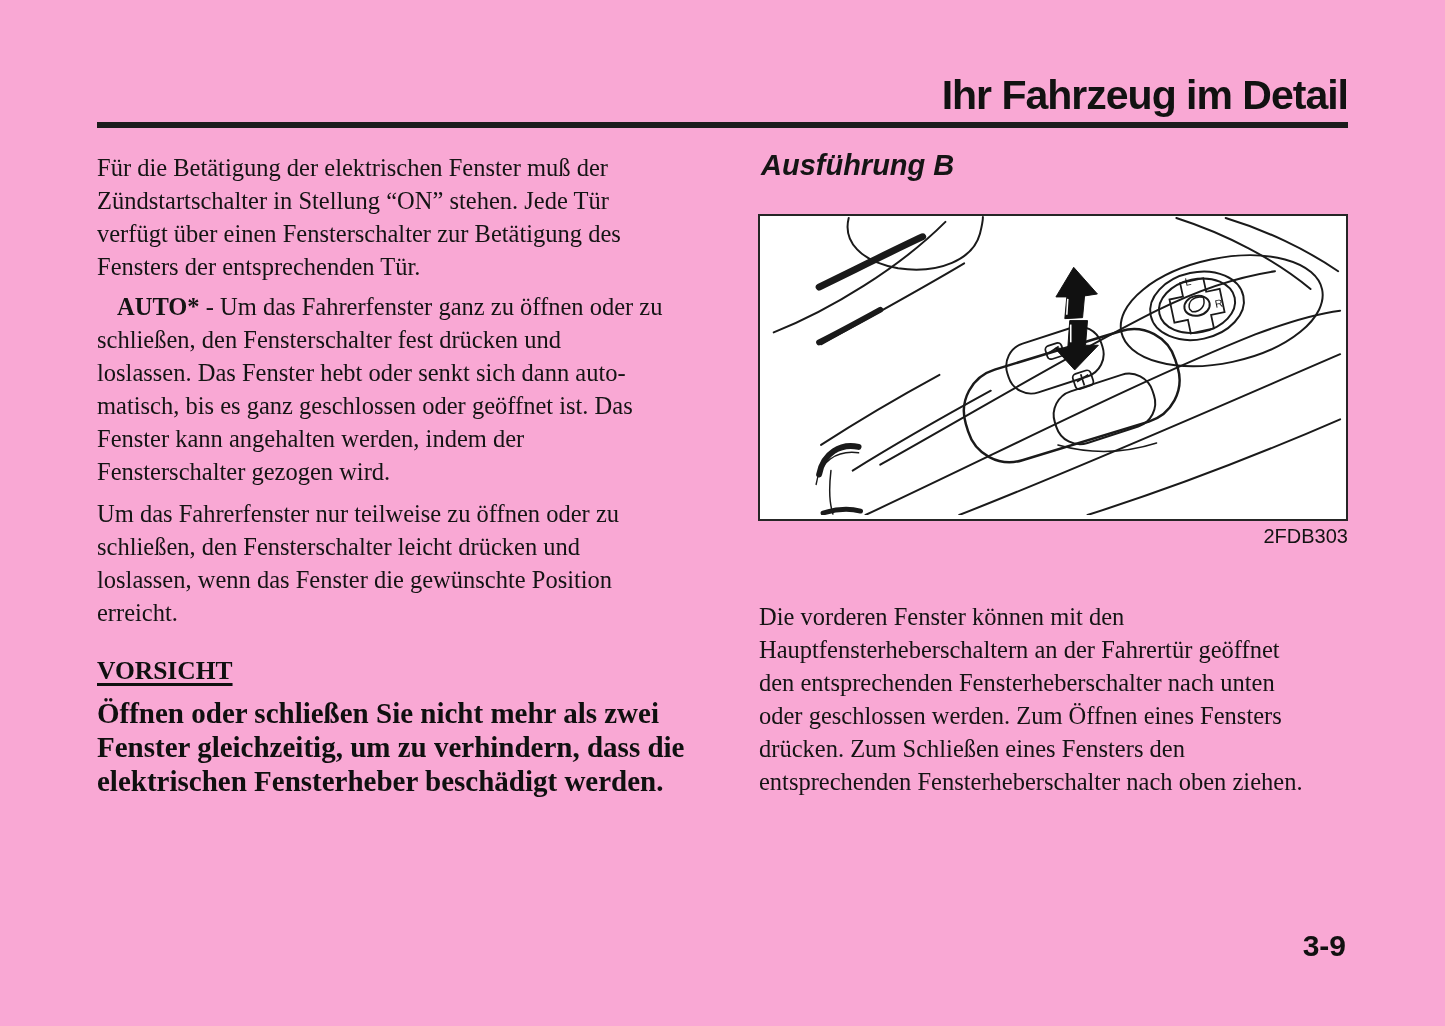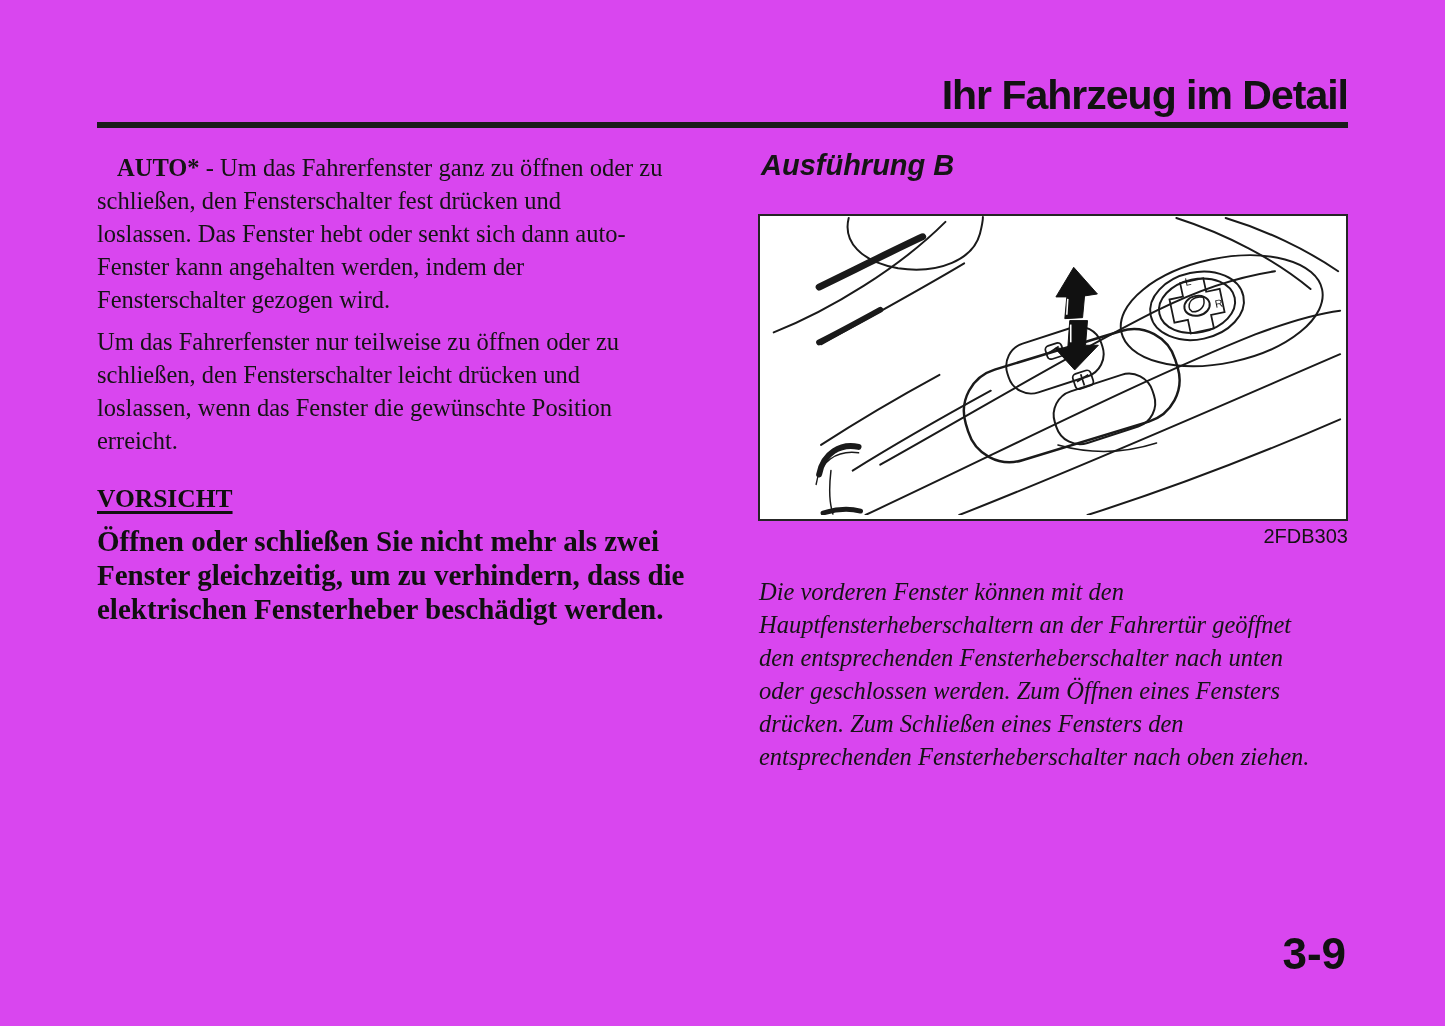--- a/index.html
+++ b/index.html
@@ -1,19 +1,19 @@
 <!DOCTYPE html>
 <html><head>
 <meta charset="utf-8">
 <style>
   html,body{margin:0;padding:0;background:#e8e8e8;}
   .page{
     position:relative;
     width:1445px;height:1026px;
-    background:#d946ef;
+    background:#f9a8d4;
     font-family:"Liberation Serif", serif;
     color:#161616;
     overflow:hidden;
   }
   .page-title{
     position:absolute;top:72px;right:97px;
     font-family:"Liberation Sans", sans-serif;
     font-weight:700;font-size:41px;letter-spacing:-1px;
     color:#121212;white-space:nowrap;
   }
@@ -45,44 +45,51 @@
   }
   .figure-frame{
     position:absolute;left:758px;top:214px;width:586px;height:303px;
     border:2px solid #262626;background:#ffffff;
   }
   .figure-caption{
     position:absolute;left:758px;top:525px;width:590px;
     font-family:"Liberation Sans", sans-serif;font-size:20px;color:#131313;
     text-align:right;
   }
-  .col-right-text{position:absolute;left:759px;top:575px;width:600px;font-style:italic;}
+  .col-right-text{position:absolute;left:759px;top:600px;width:600px;}
   .page-number{
     position:absolute;top:929px;right:99px;
     font-family:"Liberation Sans", sans-serif;
-    font-weight:700;font-size:44px;color:#111;
+    font-weight:700;font-size:30px;color:#111;
   }
   svg text{
     font-family:"Liberation Sans", sans-serif;
     fill:#141414;
   }
 </style>
 </head>
 <body>
 
 <div class="page">
 
   <div class="page-title">Ihr Fahrzeug im Detail</div>
   <div class="title-rule"></div>
 
   <div class="col-left">
+    <div class="para-1">
+      <div class="line">Für die Betätigung der elektrischen Fenster muß der</div>
+      <div class="line">Zündstartschalter in Stellung “ON” stehen. Jede Tür</div>
+      <div class="line">verfügt über einen Fensterschalter zur Betätigung des</div>
+      <div class="line">Fensters der entsprechenden Tür.</div>
+    </div>
     <div class="para-2">
       <div class="line"><span class="b">AUTO*</span><span> - Um das Fahrerfenster ganz zu öffnen oder zu</span></div>
       <div class="line">schließen, den Fensterschalter fest drücken und</div>
       <div class="line">loslassen. Das Fenster hebt oder senkt sich dann auto-</div>
+      <div class="line">matisch, bis es ganz geschlossen oder geöffnet ist. Das</div>
       <div class="line">Fenster kann angehalten werden, indem der</div>
       <div class="line">Fensterschalter gezogen wird.</div>
     </div>
     <div class="para-3">
       <div class="line">Um das Fahrerfenster nur teilweise zu öffnen oder zu</div>
       <div class="line">schließen, den Fensterschalter leicht drücken und</div>
       <div class="line">loslassen, wenn das Fenster die gewünschte Position</div>
       <div class="line">erreicht.</div>
     </div>
     <div class="caution">

